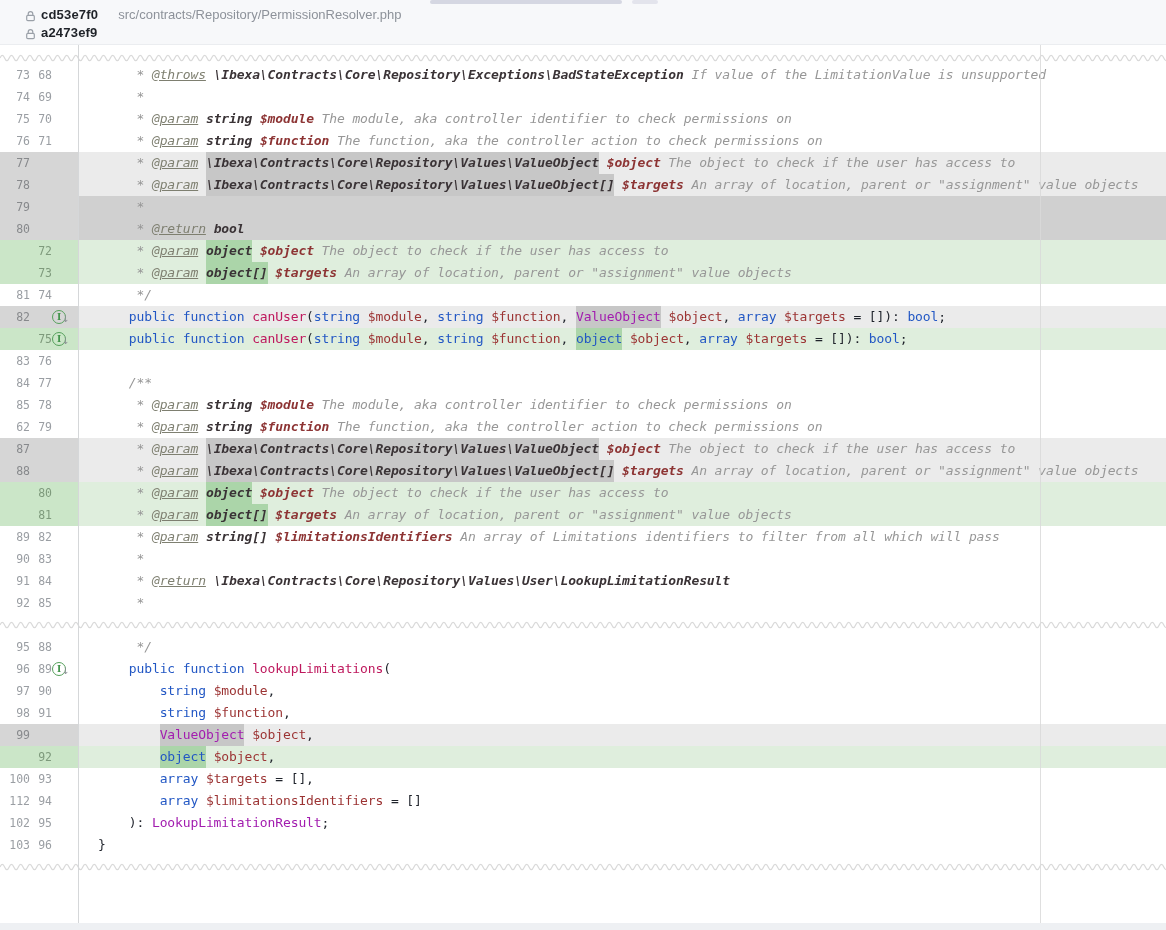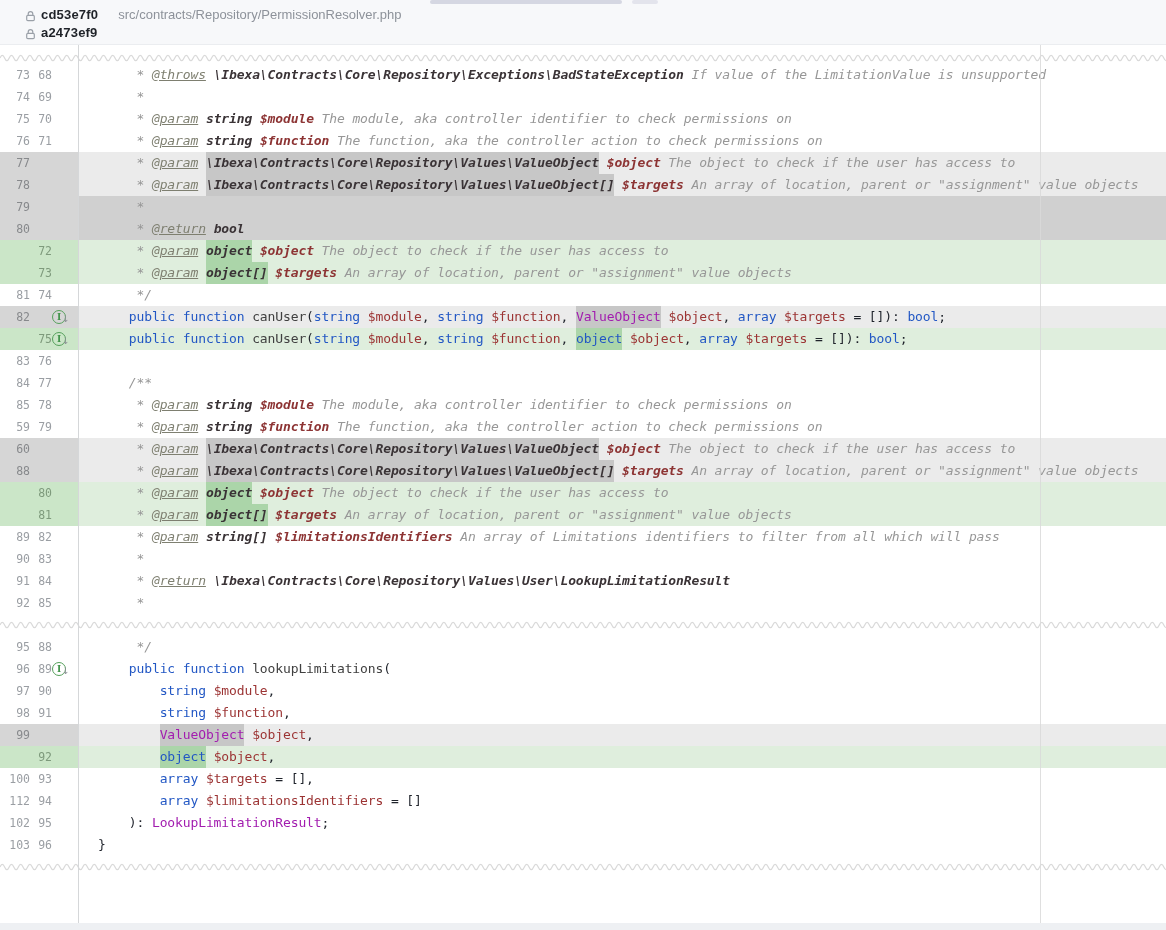--- a/index.html
+++ b/index.html
@@ -28,21 +28,21 @@
   .g-ad{background:#cbe6c8;} .g-ad .ln{color:#7e9a7c;}
   .bg-rm{background:#ebebeb;} .bg-rf{background:#d0d0d0;} .bg-ad{background:#dfeedd;}
   .code{flex:1;padding-left:20px;white-space:pre;overflow:hidden;
         font-family:"DejaVu Sans Mono",monospace;font-size:13px;letter-spacing:-0.12px;color:#1f232b;}
   .s-doc{color:#979797;font-style:italic;}
   .s-tag{color:#7e7f70;font-style:italic;text-decoration:underline;}
   .s-dtype{color:#3a3336;font-style:italic;font-weight:bold;}
   .s-dvar{color:#8d3434;font-style:italic;font-weight:bold;}
   .s-kw{color:#2257c4;}
   .s-var{color:#9c3434;}
-  .s-fn{color:#404040;}
+  .s-fn{color:#be185d;}
   .s-cls{color:#a21caf;}
   .s-pl{color:#1f232b;}
   .chip-g,.chip-n{display:inline-block;height:22px;vertical-align:top;}
   .chip-g{background:#c7c7c7;}
   .chip-n{background:#abd5a9;}
   
   .gicon{position:relative;display:inline-block;width:20px;height:16px;}
   .gi-c{position:absolute;left:0;top:1px;width:12px;height:12px;border:1px solid #55a05b;border-radius:50%;
         color:#3e9247;font:bold 9px/12px "DejaVu Serif",serif;text-align:center;background:transparent;}
   .gi-a{position:absolute;left:10px;top:5px;font:9px "DejaVu Sans",sans-serif;color:#8a8f94;}
@@ -203,28 +203,28 @@
       </div>
       <div class="row">
         <div class="gut">
           <span class="ln l">85</span>
           <span class="ln r">78</span>
         </div>
         <div class="code"><span class="s-doc">     * </span><span class="s-tag">@param</span><span class="s-doc"> </span><span class="s-dtype">string</span><span class="s-doc"> </span><span class="s-dvar">$module</span><span class="s-doc"> The module, aka controller identifier to check permissions on</span></div>
       </div>
       <div class="row">
         <div class="gut">
-          <span class="ln l">59</span>
+          <span class="ln l">62</span>
           <span class="ln r">79</span>
         </div>
         <div class="code"><span class="s-doc">     * </span><span class="s-tag">@param</span><span class="s-doc"> </span><span class="s-dtype">string</span><span class="s-doc"> </span><span class="s-dvar">$function</span><span class="s-doc"> The function, aka the controller action to check permissions on</span></div>
       </div>
       <div class="row bg-rm">
         <div class="gut g-rm">
-          <span class="ln l">60</span>
+          <span class="ln l">87</span>
           <span class="ln r"></span>
         </div>
         <div class="code"><span class="s-doc">     * </span><span class="s-tag">@param</span><span class="s-doc"> </span><span class="s-dtype chip-g">\Ibexa\Contracts\Core\Repository\Values\ValueObject</span><span class="s-doc"> </span><span class="s-dvar">$object</span><span class="s-doc"> The object to check if the user has access to</span></div>
       </div>
       <div class="row bg-rm">
         <div class="gut g-rm">
           <span class="ln l">88</span>
           <span class="ln r"></span>
         </div>
         <div class="code"><span class="s-doc">     * </span><span class="s-tag">@param</span><span class="s-doc"> </span><span class="s-dtype chip-g">\Ibexa\Contracts\Core\Repository\Values\ValueObject[]</span><span class="s-doc"> </span><span class="s-dvar">$targets</span><span class="s-doc"> An array of location, parent or "assignment" value objects</span></div>

